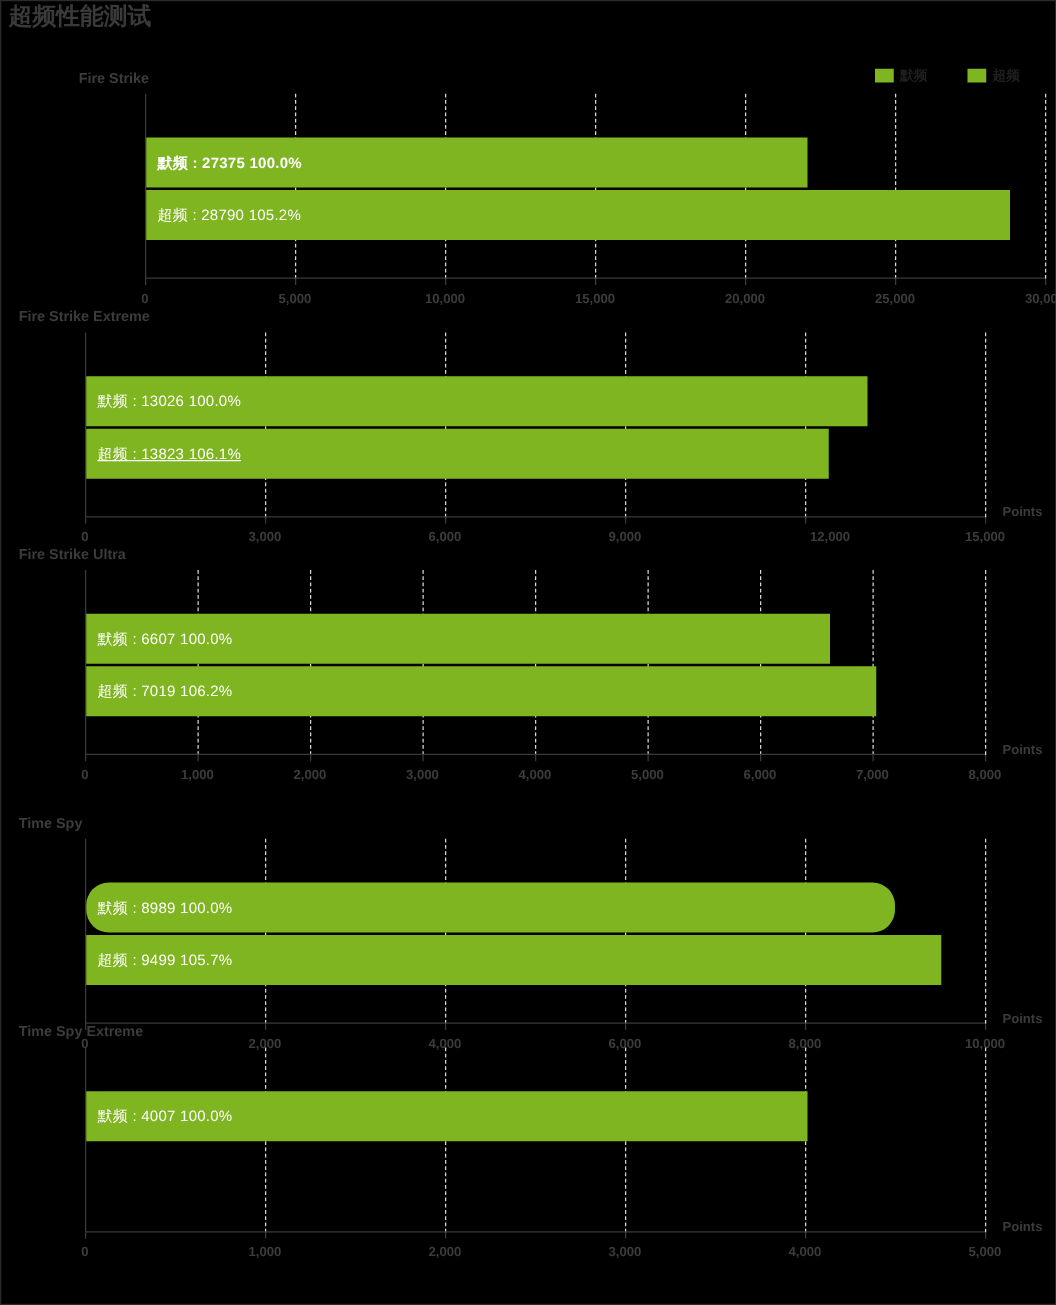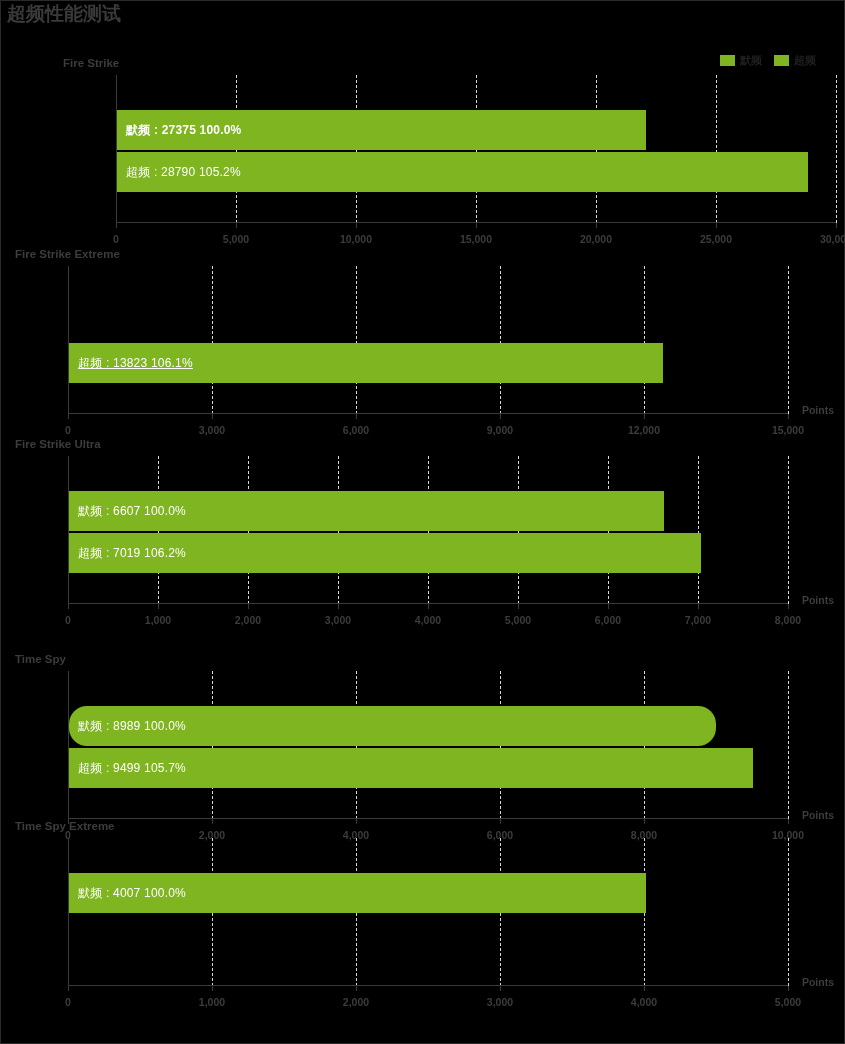--- a/index.html
+++ b/index.html
@@ -48,21 +48,21 @@
     white-space: nowrap;
   }
 
   
   .legend {
     position: absolute;
     right: 28px;
     top: 52px;
     display: flex;
     align-items: center;
-    gap: 12px;
+    gap: 32px;
   }
   .legend-item {
     display: flex;
     align-items: center;
     gap: 5px;
   }
   .legend-swatch {
     width: 15px;
     height: 11px;
     background: #7fb520;
@@ -224,26 +224,29 @@
           <div class="tick" style="left: 144px;"></div>
           <div class="ticklabel" style="left: 144px;">3,000</div>
           <div class="gridline" style="left: 288px;"></div>
           <div class="tick" style="left: 288px;"></div>
           <div class="ticklabel" style="left: 288px;">6,000</div>
           <div class="gridline" style="left: 432px;"></div>
           <div class="tick" style="left: 432px;"></div>
           <div class="ticklabel" style="left: 432px;">9,000</div>
           <div class="gridline" style="left: 576px;"></div>
           <div class="tick" style="left: 576px;"></div>
-          <div class="ticklabel" style="left: 576px;">12,000</div>
+          <div class="ticklabel" style="left: 596px;">12,000</div>
           <div class="gridline" style="left: 720px;"></div>
           <div class="tick" style="left: 720px;"></div>
           <div class="ticklabel" style="left: 720px;">15,000</div>
           <div class="axis-hline"></div>
           <div class="units">Points</div>
+          <div class="bar bar-1" style="width: 625.248px;">
+            <span class="bar-label">默频 : 13026  100.0%</span>
+          </div>
           <div class="bar bar-2" style="width: 594px; text-decoration: underline;">
             <span class="bar-label">超频 : 13823  106.1%</span>
           </div>
         </div>
       </div>
       <div class="chart" style="top: 433px;">
         <div class="chart-title">Fire Strike Ultra</div>
         <div class="plot">
           <div class="gridline first" style="left: 0px;"></div>
           <div class="tick" style="left: 0px;"></div>

